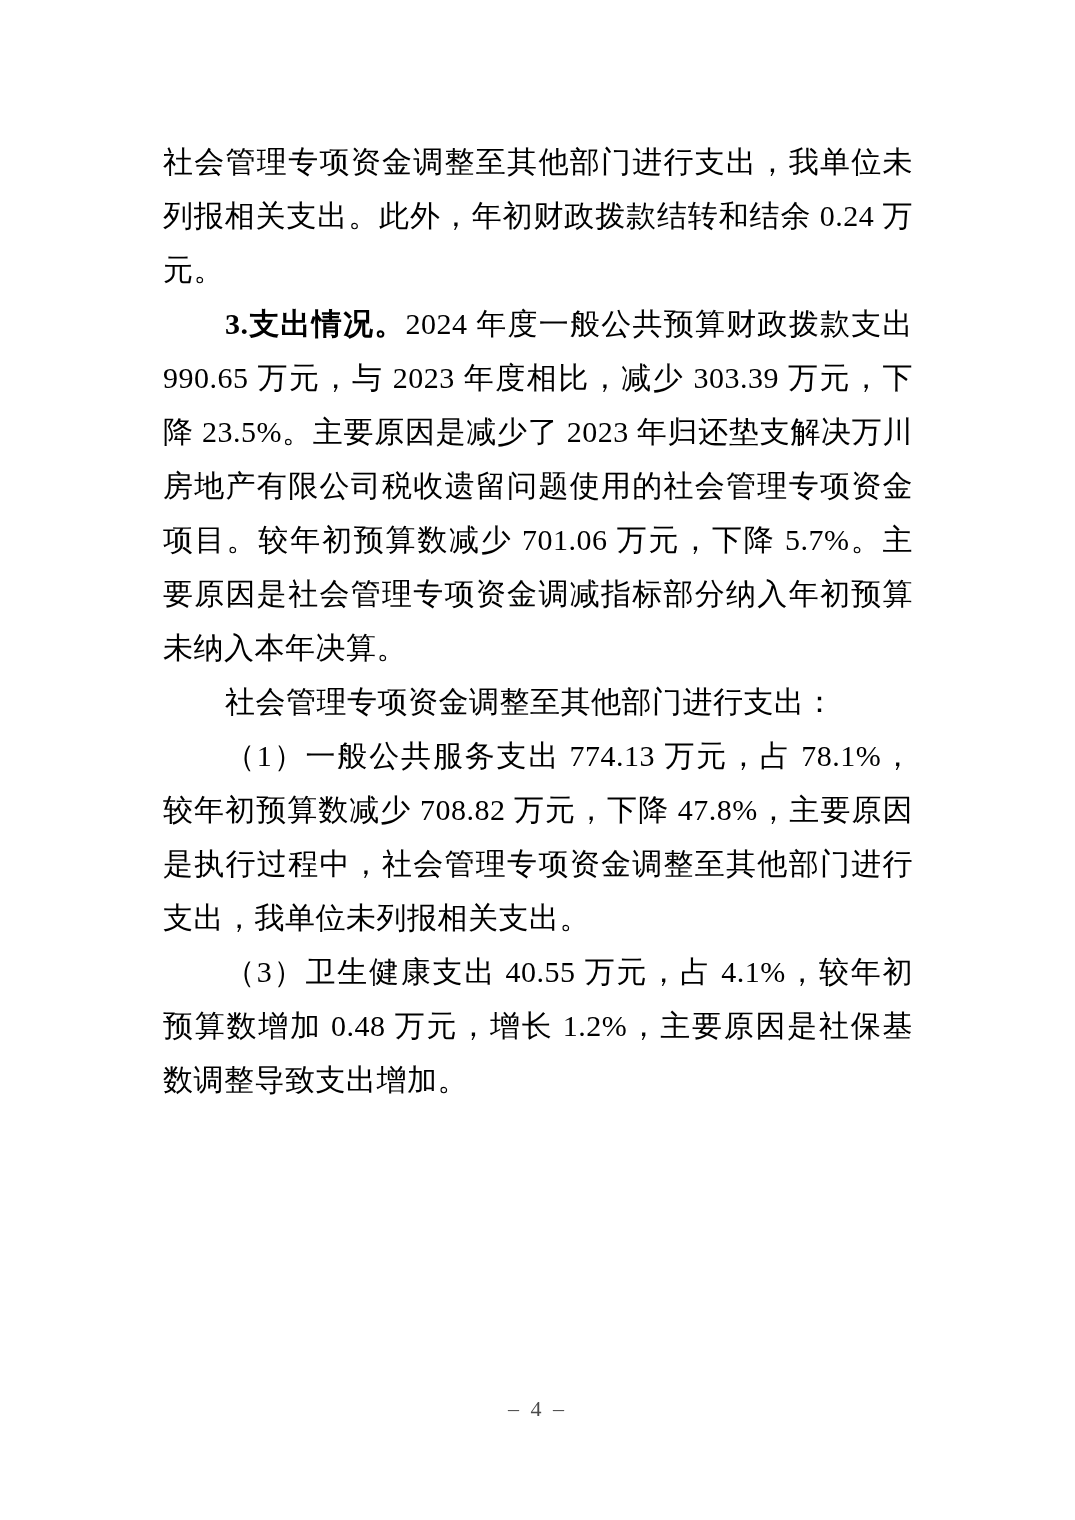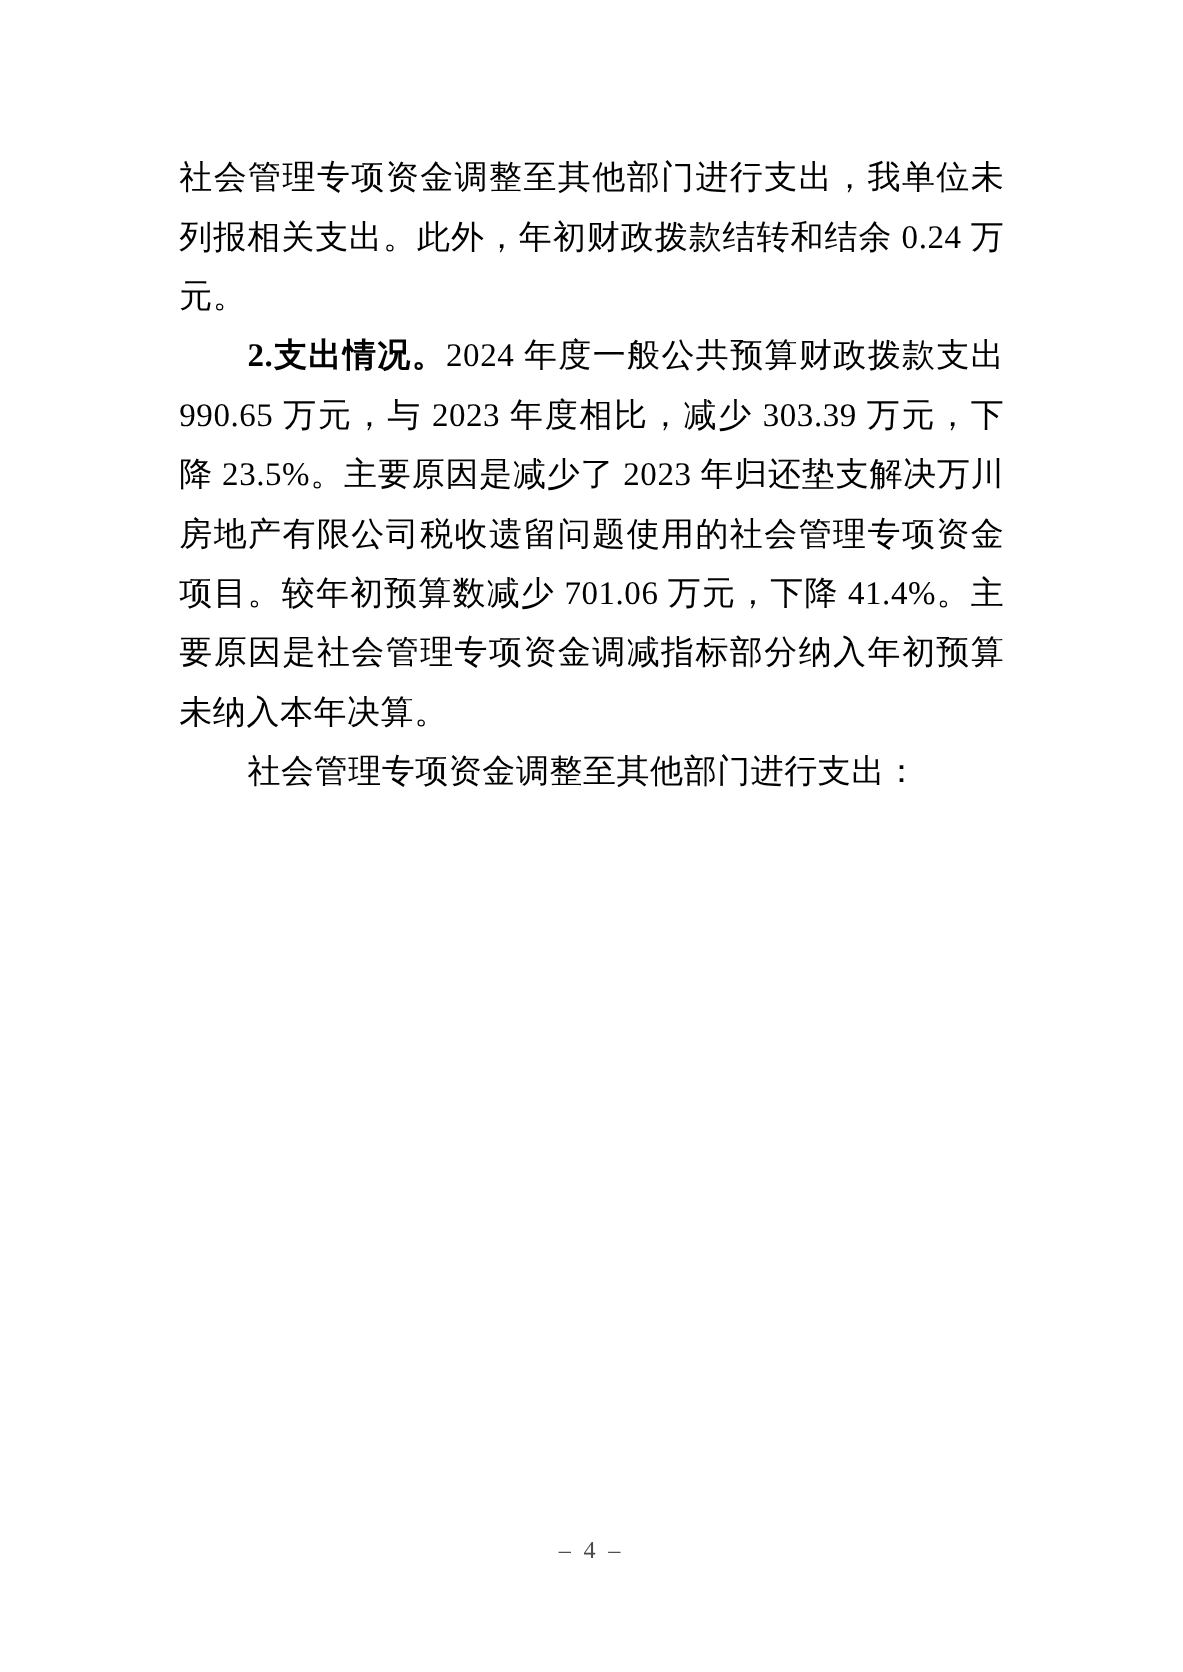--- a/index.html
+++ b/index.html
@@ -50,17 +50,19 @@
     letter-spacing: 3px;
     color: #4a4a4a;
   }
 </style>
 </head>
 <body>
 
 <div class="page">
   <div class="content" id="content">
       <p class="para"><span>社会管理专项资金调整至其他部门进行支出，我单位未列报相关支出。此外，年初财政拨款结转和结余 0.24 万元。</span></p>
-      <p class="para indent"><span class="run-bold">2.支出情况。</span><span>2024 年度一般公共预算财政拨款支出 990.65 万元，与 2023 年度相比，减少 303.39 万元，下降 23.5%。主要原因是减少了 2023 年归还垫支解决万川房地产有限公司税收遗留问题使用的社会管理专项资金项目。较年初预算数减少 701.06 万元，下降 41.4%。主要原因是社会管理专项资金调减指标部分纳入年初预算未纳入本年决算。</span></p>
+      <p class="para indent"><span class="run-bold">3.支出情况。</span><span>2024 年度一般公共预算财政拨款支出 990.65 万元，与 2023 年度相比，减少 303.39 万元，下降 23.5%。主要原因是减少了 2023 年归还垫支解决万川房地产有限公司税收遗留问题使用的社会管理专项资金项目。较年初预算数减少 701.06 万元，下降 5.7%。主要原因是社会管理专项资金调减指标部分纳入年初预算未纳入本年决算。</span></p>
       <p class="para indent"><span>社会管理专项资金调整至其他部门进行支出：</span></p>
+      <p class="para indent"><span>（1）一般公共服务支出 774.13 万元，占 78.1%，较年初预算数减少 708.82 万元，下降 47.8%，主要原因是执行过程中，社会管理专项资金调整至其他部门进行支出，我单位未列报相关支出。</span></p>
+      <p class="para indent"><span>（3）卫生健康支出 40.55 万元，占 4.1%，较年初预算数增加 0.48 万元，增长 1.2%，主要原因是社保基数调整导致支出增加。</span></p>
     </div>
   <div class="footer">– 4 –</div>
 </div>
 
 </body></html>

